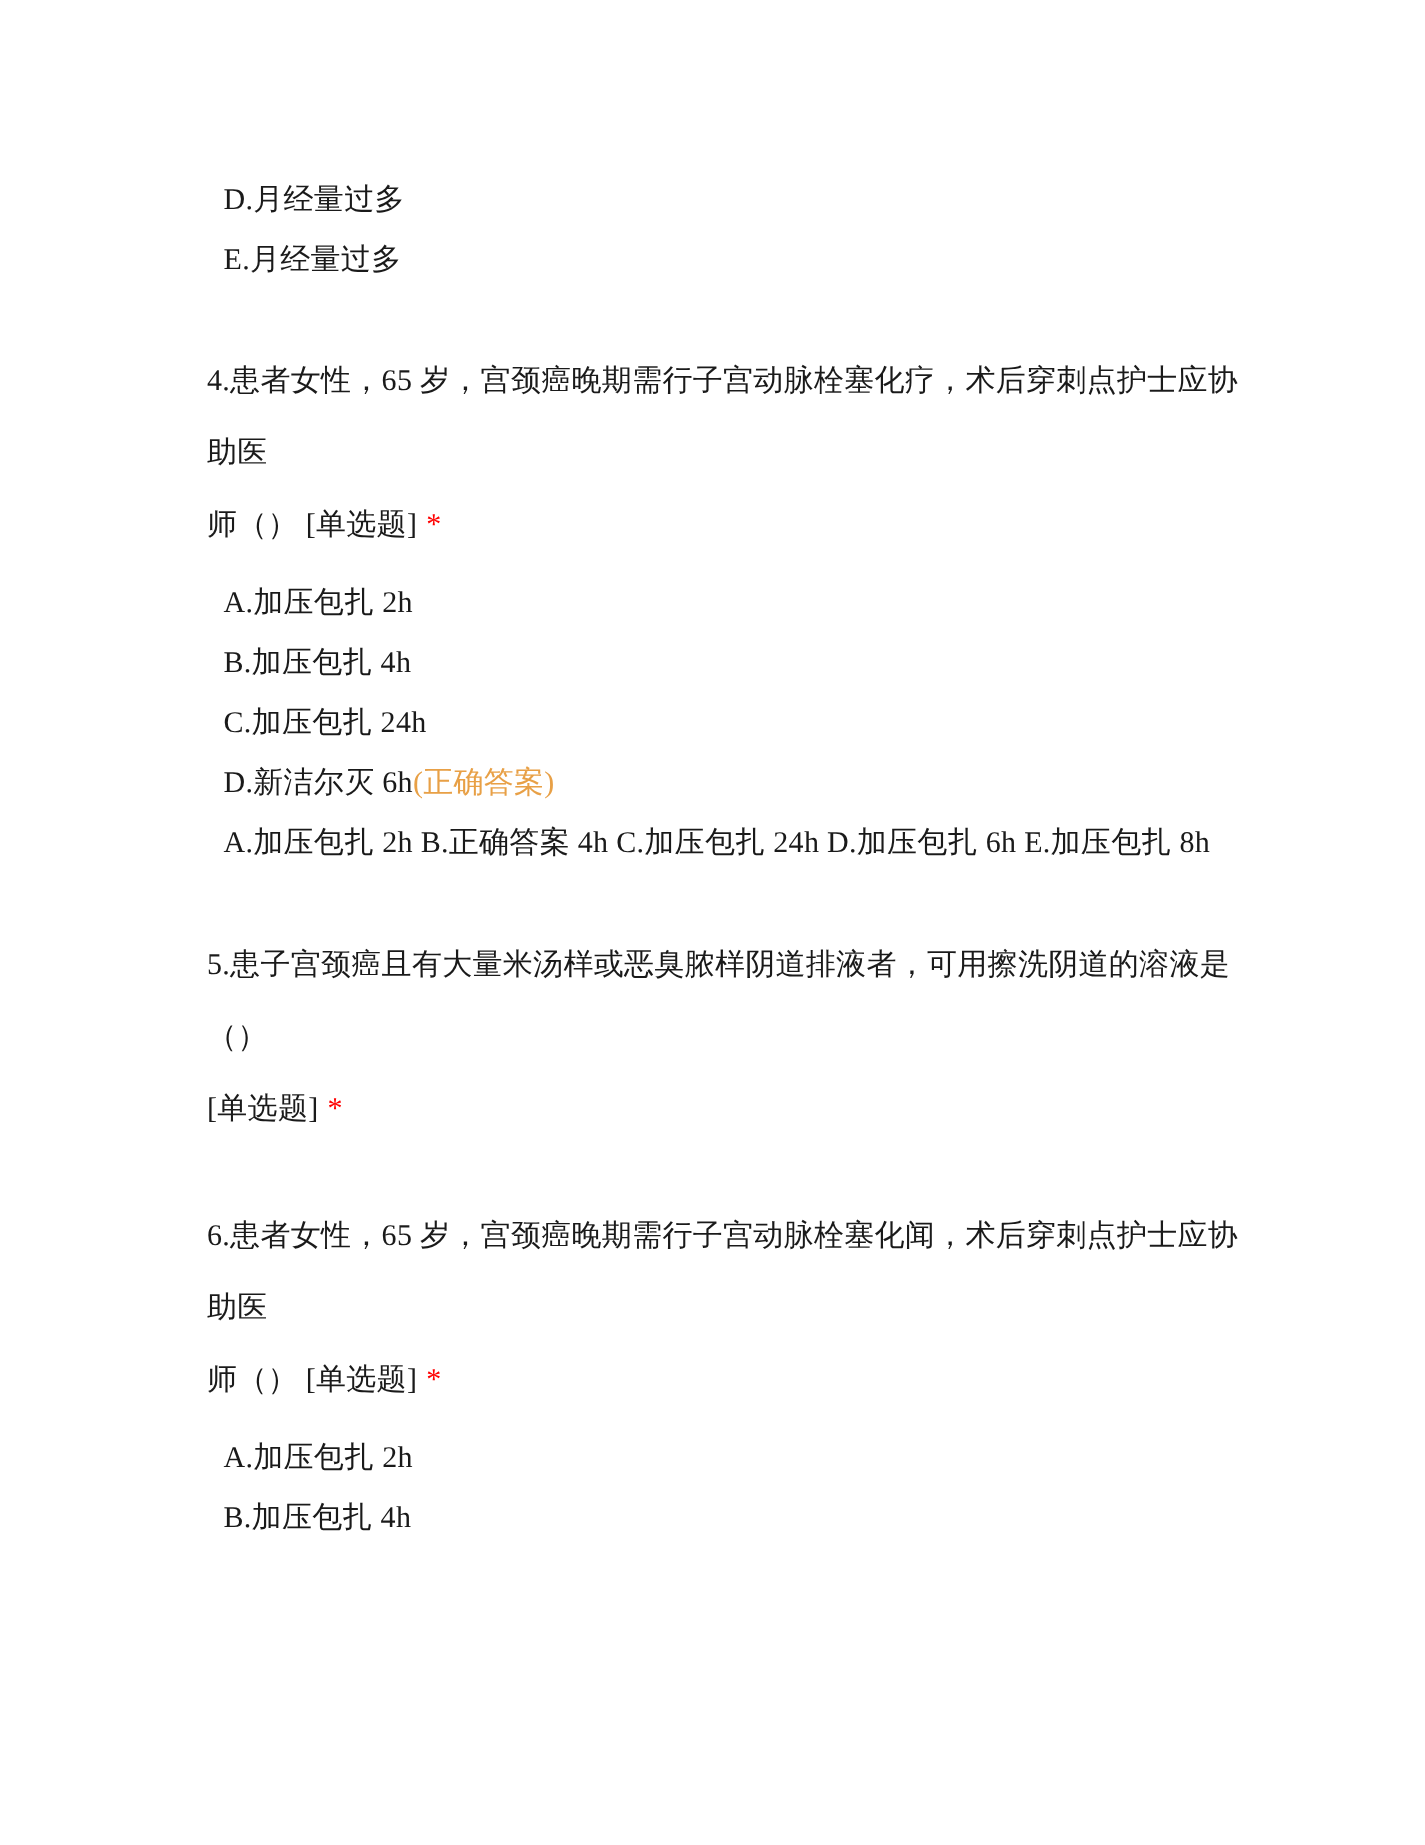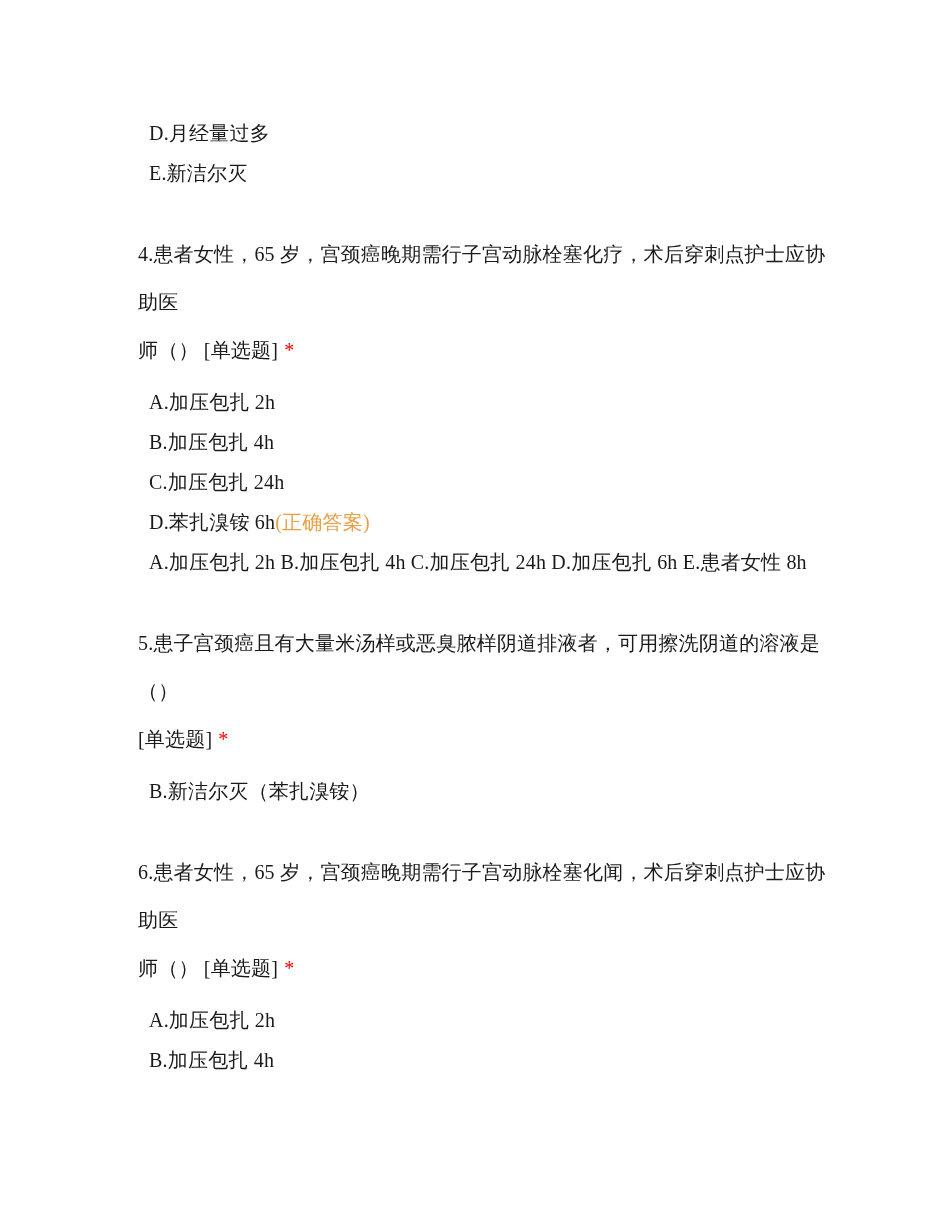--- a/index.html
+++ b/index.html
@@ -48,37 +48,36 @@
     margin-left:6px;
     font-size:20px;
   }
 </style>
 </head>
 <body>
 
 <div class="page">
 
   <p class="option"><span>D.月经量过多</span></p>
-  <p class="option"><span>E.新洁尔灭</span></p>
+  <p class="option"><span>E.月经量过多</span></p>
 
   <p class="question">
     <span>4.患者女性，65 岁，宫颈癌晚期需行子宫动脉栓塞化疗，术后穿刺点护士应协助医</span><br>
     <span>师（） [单选题]</span><span class="star">*</span>
   </p>
   <p class="option"><span>A.加压包扎 2h</span><span class="answer"></span></p>
   <p class="option"><span>B.加压包扎 4h</span><span class="answer"></span></p>
   <p class="option"><span>C.加压包扎 24h</span><span class="answer"></span></p>
-  <p class="option"><span>D.苯扎溴铵 6h</span><span class="answer">(正确答案)</span></p>
-  <p class="option summary"><span>A.加压包扎 2h B.加压包扎 4h C.加压包扎 24h D.加压包扎 6h E.患者女性 8h</span></p>
+  <p class="option"><span>D.新洁尔灭 6h</span><span class="answer">(正确答案)</span></p>
+  <p class="option summary"><span>A.加压包扎 2h B.正确答案 4h C.加压包扎 24h D.加压包扎 6h E.加压包扎 8h</span></p>
 
   <p class="question">
     <span>5.患子宫颈癌且有大量米汤样或恶臭脓样阴道排液者，可用擦洗阴道的溶液是（）</span><br>
     <span>[单选题]</span><span class="star">*</span>
   </p>
-  <p class="option"><span>B.新洁尔灭（苯扎溴铵）</span><span class="answer"></span></p>
 
   <p class="question">
     <span>6.患者女性，65 岁，宫颈癌晚期需行子宫动脉栓塞化闻，术后穿刺点护士应协助医</span><br>
     <span>师（） [单选题]</span><span class="star">*</span>
   </p>
   <p class="option"><span>A.加压包扎 2h</span><span class="answer"></span></p>
   <p class="option"><span>B.加压包扎 4h</span><span class="answer"></span></p>
 
 </div>
 

